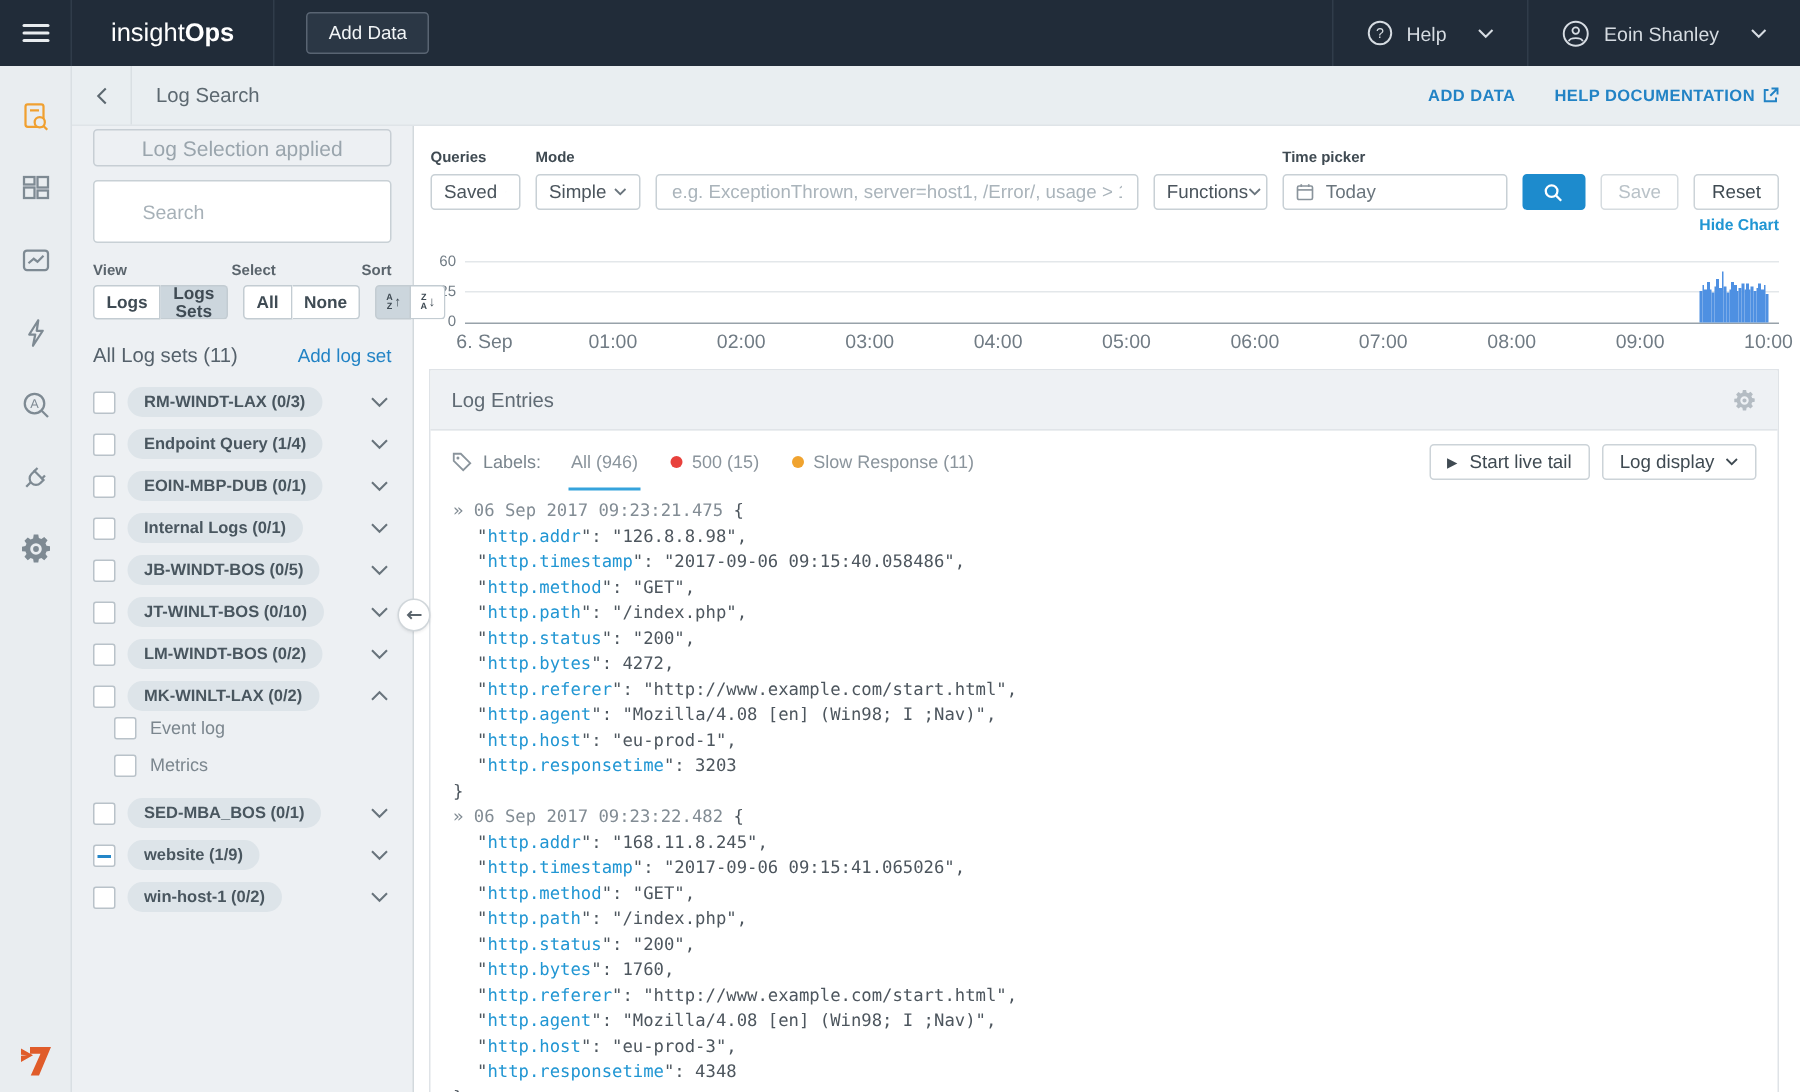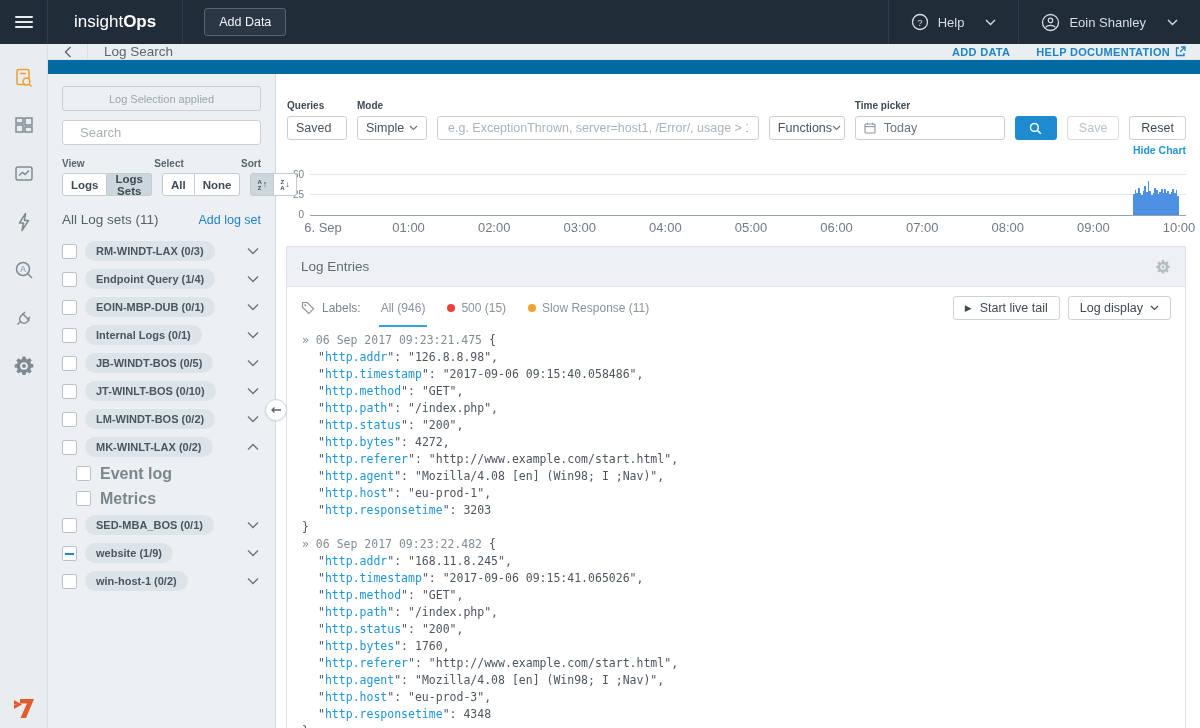--- a/index.html
+++ b/index.html
@@ -1,69 +1,69 @@
 <!DOCTYPE html>
 <html><head>
 <meta charset="utf-8">
 <style>
   * { margin:0; padding:0; box-sizing:border-box; }
   html,body { width:1200px; height:728px; overflow:hidden; font-family:"Liberation Sans", sans-serif; background:#fff; }
-  .app { position:relative; width:1200px; height:728px; background:#0369a1; }
+  .app { position:relative; width:1200px; height:728px; background:#fde047; }
 
   
   .topbar { position:absolute; top:0; left:0; right:0; height:44px; background:#212c39; display:flex; align-items:stretch; z-index:30; }
   .tb-burger { width:48px; display:flex; align-items:center; justify-content:center; border-right:1px solid #303c4a; cursor:pointer; }
   .burger { display:flex; flex-direction:column; gap:3px; }
   .burger span { display:block; width:18px; height:2px; background:#e8ecef; border-radius:1px; }
   .tb-logo { display:flex; align-items:center; padding:0 26px; border-right:1px solid #303c4a; color:#fff; font-size:17px; }
   .tb-logo .light { font-weight:300; }
   .tb-logo .bold { font-weight:700; }
   .tb-adddata { margin-left:21px; align-self:center; background:#2b3745; border:1px solid #596472; color:#f2f5f7; font-size:12.5px; padding:6px 14px; border-radius:3px; cursor:pointer; }
   .tb-right { margin-left:auto; display:flex; align-items:stretch; }
   .tb-block { display:flex; align-items:center; gap:9px; padding:0 22px; border-left:1px solid #303c4a; color:#d6dce2; font-size:13px; cursor:pointer; }
   .tb-block svg { display:block; }
 
   
-  .subheader { position:absolute; top:44px; left:48px; right:0; height:16px; background:#e9eef1; border-bottom:1px solid #dfe4e8; display:flex; align-items:center; z-index:20; }
+  .subheader { position:absolute; top:44px; left:48px; right:0; height:40px; background:#e9eef1; border-bottom:1px solid #dfe4e8; display:flex; align-items:center; z-index:20; }
   .sh-back { width:40px; align-self:stretch; display:flex; align-items:center; justify-content:center; border-right:1px solid #d9dfe3; cursor:pointer; }
   .sh-title { margin-left:16px; font-size:13.5px; color:#5c6870; }
   .sh-links { margin-left:auto; display:flex; align-items:center; gap:26px; margin-right:14px; }
   .sh-link { font-size:11px; font-weight:bold; letter-spacing:.3px; color:#2283c5; cursor:pointer; display:flex; align-items:center; gap:5px; }
 
   
   .rail { position:absolute; top:44px; left:0; bottom:0; width:48px; background:#e9edf0; border-right:1px solid #d9dfe3; display:flex; flex-direction:column; align-items:center; padding-top:10px; z-index:21; }
   .rail-item { width:48px; height:48px; display:flex; align-items:center; justify-content:center; color:#7e8a93; cursor:pointer; }
   .rail-item.active { color:#f0a030; }
   .rail-logo { margin-top:auto; margin-bottom:4px; cursor:default; }
 
   
   .sidepanel { position:absolute; top:74px; left:48px; bottom:0; width:228px; background:#edf0f3; border-right:1px solid #d3d9dd; z-index:10; padding:12px 14px 0 14px; }
-  .sel-applied { width:100%; height:25px; border:1px solid #c7ced4; background:transparent; color:#9aa5ad; font-size:11px; border-radius:3px; margin-bottom:9px; cursor:pointer; }
-  .search-box { width:100%; height:25px; background:#fff; border:1px solid #c8d0d5; border-radius:3px; display:flex; align-items:center; padding:0 9px; gap:8px; margin-bottom:13px; }
+  .sel-applied { width:100%; height:25px; border:1px solid #c7ced4; background:transparent; color:#9aa5ad; font-size:14px; border-radius:3px; margin-bottom:9px; cursor:pointer; }
+  .search-box { width:100%; height:42px; background:#fff; border:1px solid #c8d0d5; border-radius:3px; display:flex; align-items:center; padding:0 24px; gap:8px; margin-bottom:13px; }
   .search-box input { border:0; outline:0; flex:1; font-size:13px; color:#4a545c; background:transparent; font-family:"Liberation Sans",sans-serif; }
   .search-box input::placeholder { color:#a7b1b8; }
   .ctl-labels { display:flex; font-size:10px; font-weight:bold; color:#5a646c; margin-bottom:4px; }
   .ctl-row { display:flex; align-items:center; margin-bottom:16px; }
   .tgl { height:23px; border:1px solid #c3ccd2; background:#fff; color:#3f4b54; font-size:11.5px; font-weight:bold; padding:0 8px; cursor:pointer; display:flex; align-items:center; }
   .tgl.sel { background:#ccd6dd; }
   .tgl:first-child { border-radius:3px 0 0 3px; }
   .tgl.last { border-radius:0 3px 3px 0; border-left:0; }
   .grp { display:flex; }
   .sort-ic { display:flex; align-items:center; gap:1px; }
   .sort-letters { display:flex; flex-direction:column; font-size:6px; line-height:6px; font-weight:bold; }
   .sort-arrow { font-size:9px; line-height:9px; }
   .ls-head { display:flex; align-items:center; justify-content:space-between; margin:2px 0 10px 0; }
   .ls-title { font-size:13.5px; color:#55616b; }
   .ls-add { font-size:12.5px; color:#2283c5; cursor:pointer; }
   .ls-row { display:flex; align-items:center; height:28px; cursor:pointer; }
   .cb { width:15px; height:15px; background:#fff; border:1px solid #b9c2c9; border-radius:2px; flex:none; position:relative; cursor:pointer; }
   .cb.ind::after { content:""; position:absolute; left:2px; right:2px; top:6px; height:2px; background:#2386c8; }
   .pill { margin-left:8px; background:#dde4e9; color:#49565f; font-size:11px; font-weight:bold; padding:4px 11px; border-radius:11px; white-space:nowrap; }
   .chev { margin-left:auto; margin-right:2px; color:#6a757d; display:flex; }
-  .ls-child { display:flex; align-items:center; gap:9px; height:25px; padding-left:14px; color:#7b868e; font-size:16px; cursor:pointer;font-weight:bold; }
+  .ls-child { display:flex; align-items:flex-start; gap:9px; height:25px; padding-left:14px; color:#7b868e; font-size:12px; cursor:pointer; }
 
   .collapse-handle { position:absolute; left:265px; top:399px; width:22px; height:22px; border-radius:50%; background:#fff; border:1px solid #d0d6da; z-index:25; display:flex; align-items:center; justify-content:center; color:#5a646c; font-size:11px; cursor:pointer; box-shadow:0 1px 2px rgba(0,0,0,.08); }
 
   
   .main { position:absolute; top:74px; left:276px; right:0; bottom:0; background:#fff; overflow:hidden; }
 
   .querybar { display:flex; gap:10px; margin:26px 14px 0 11px; align-items:flex-end; }
   .qcol { display:flex; flex-direction:column; }
   .qcol.grow { flex:1; }
   .qlabel { font-size:10px; font-weight:bold; color:#3f4a52; margin-bottom:4px; height:12px; }

